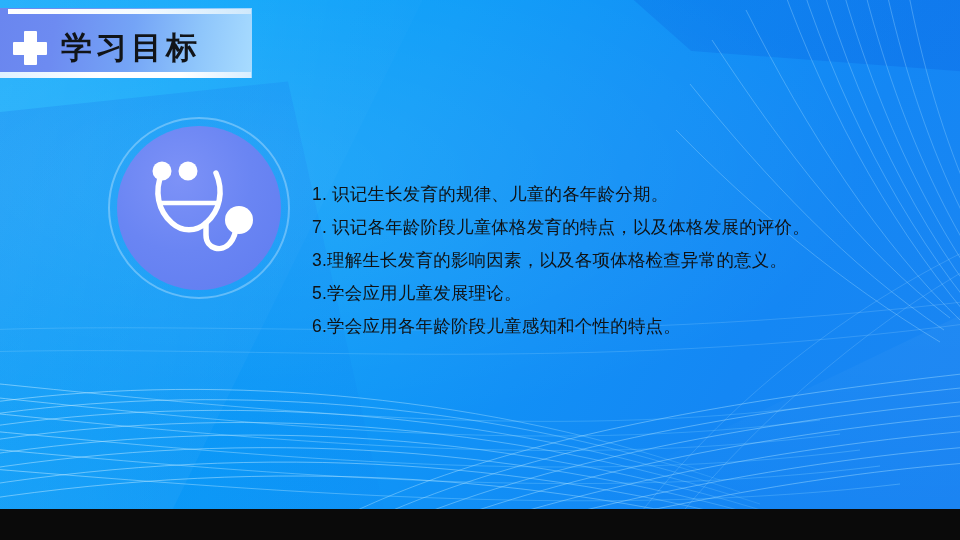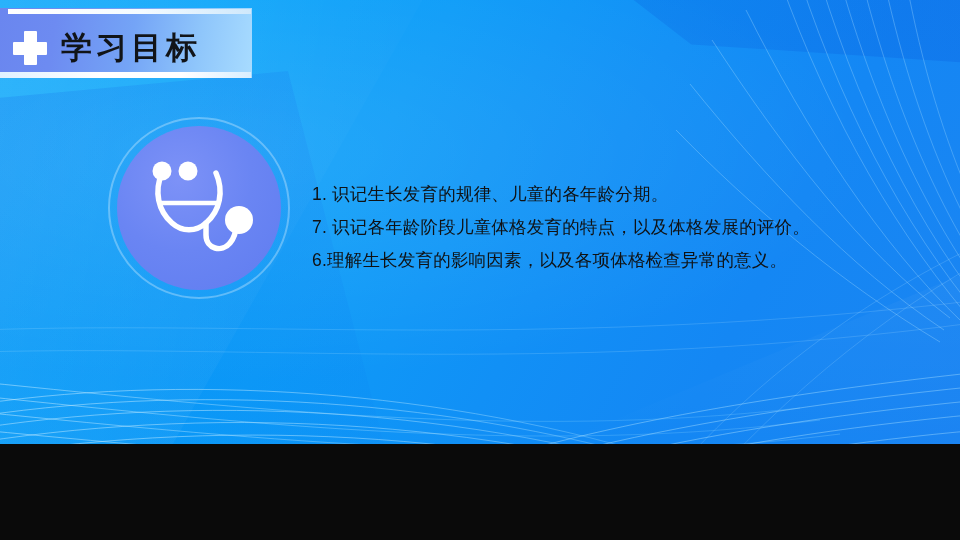--- a/index.html
+++ b/index.html
@@ -6,21 +6,21 @@
   html, body {
     margin: 0;
     padding: 0;
     background: #0a0a0a;
   }
   * { box-sizing: border-box; }
 
   .slide {
     position: relative;
     width: 960px;
-    height: 444px;
+    height: 509px;
     overflow: hidden;
     font-family: "Liberation Sans", "DejaVu Sans", sans-serif;
     background: #84cc16;
   }
 
   
   .bg-base {
     position: absolute;
     inset: 0;
     background:
@@ -273,16 +273,18 @@
       <line x1="23" y1="58" x2="79" y2="58" stroke="#ffffff" stroke-width="4.5" stroke-linecap="round"></line>
       <circle cx="24" cy="26" r="9.5" fill="#ffffff"></circle>
       <circle cx="50" cy="26" r="9.5" fill="#ffffff"></circle>
       <circle cx="101" cy="75" r="14" fill="#ffffff"></circle>
     </svg>
   </div>
 
   <div class="objectives">
     <div class="obj-line">1. 识记生长发育的规律、儿童的各年龄分期。</div>
     <div class="obj-line">7. 识记各年龄阶段儿童体格发育的特点，以及体格发展的评价。</div>
-    <div class="obj-line">6.理解生长发育的影响因素，以及各项体格检查异常的意义。</div>
+    <div class="obj-line">3.理解生长发育的影响因素，以及各项体格检查异常的意义。</div>
+    <div class="obj-line">5.学会应用儿童发展理论。</div>
+    <div class="obj-line">6.学会应用各年龄阶段儿童感知和个性的特点。</div>
   </div>
 
 </div>
 
 </body></html>

